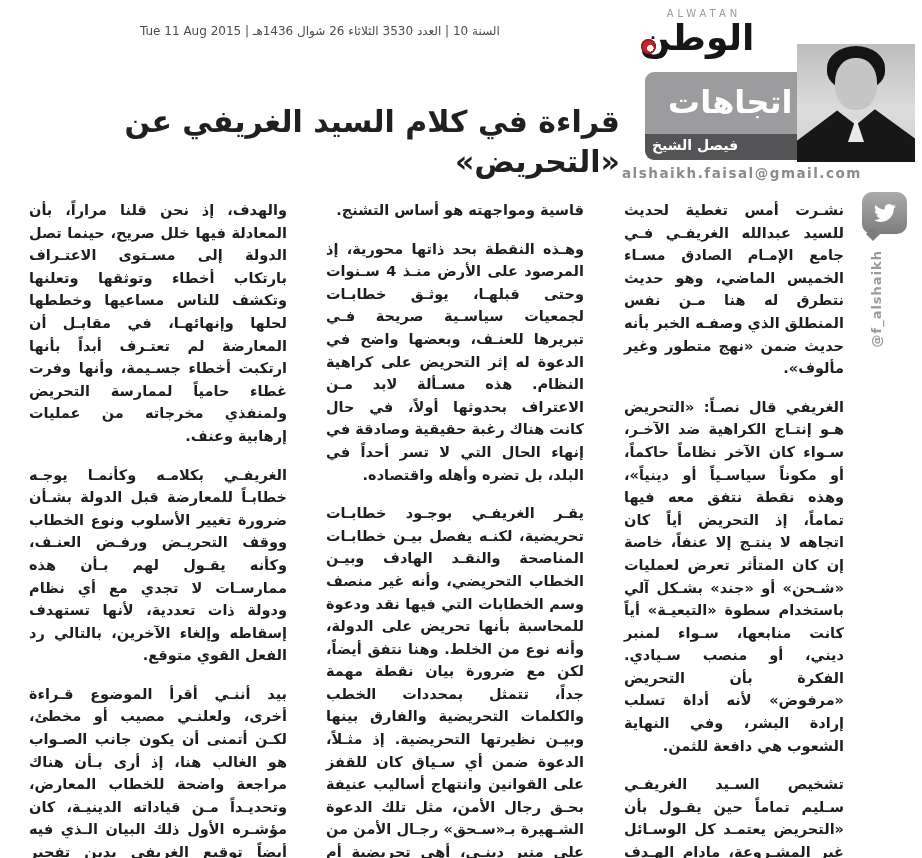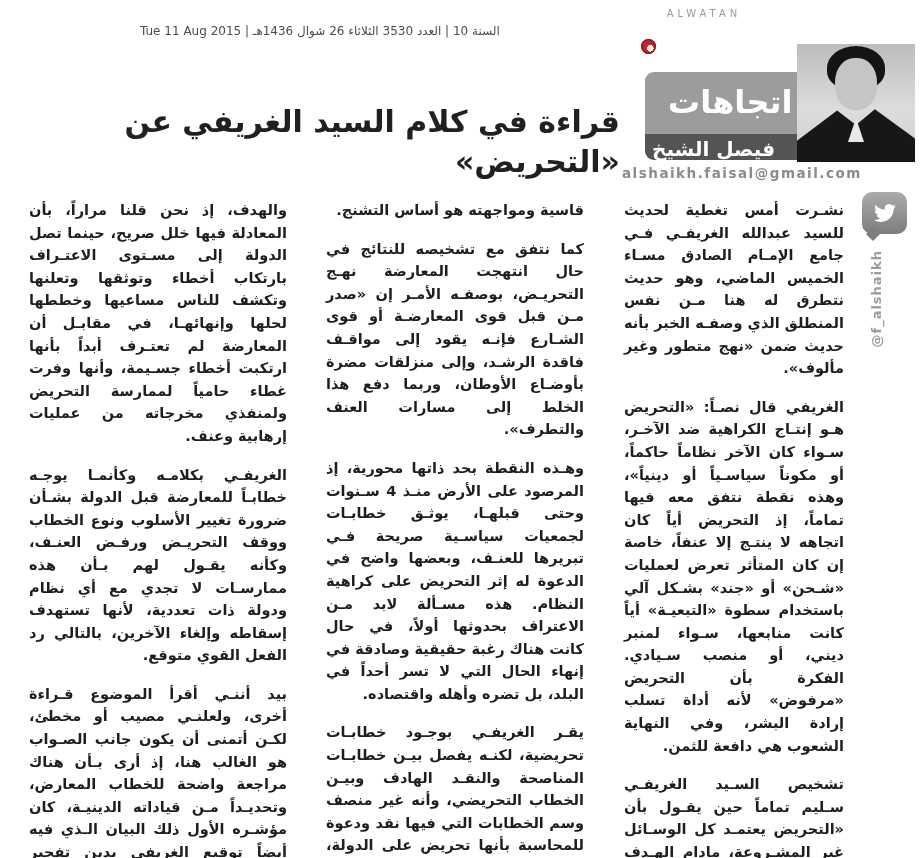--- a/index.html
+++ b/index.html
@@ -31,21 +31,21 @@
     background:#9c9c9e;border-radius:9px 9px 0 0;
   }
   .author-section{
     position:absolute;left:668px;top:83px;font-size:32px;font-weight:bold;color:#ffffff;direction:rtl;
   }
   .author-name-bar{
     position:absolute;left:645px;top:134px;width:230px;height:26px;
     background:#545457;border-radius:0 0 9px 9px;
   }
   .author-name{
-    position:absolute;left:652px;top:137px;font-size:20px;font-weight:bold;color:#ffffff;direction:rtl;
+    position:absolute;left:652px;top:137px;font-size:14px;font-weight:bold;color:#ffffff;direction:rtl;
   }
   .author-email{
     position:absolute;left:622px;top:165px;font-size:13.5px;font-weight:bold;
     color:#8b8b8b;letter-spacing:1.5px;
   }
   
   .author-photo{
     position:absolute;left:797px;top:44px;width:118px;height:118px;overflow:hidden;
     background:linear-gradient(180deg,#bdbdbd 0%,#dcdcdc 55%,#cfcfcf 100%);
     filter:grayscale(1);
@@ -81,20 +81,21 @@
   .col-left{left:13px;width:290px;}
   .col p{margin:16px;}
 </style>
 </head>
 <body>
 
 <div class="date-line">السنة 10 | العدد 3530 الثلاثاء 26 شوال 1436هـ |  Tue 11 Aug 2015</div>
 
 <div class="logo">
   <span class="logo-latin">ALWATAN</span>
+  <span class="logo-arabic">الوطن</span>
   <span class="logo-dot"></span>
 </div>
 
 <h1 class="headline">قراءة في كلام السيد الغريفي عن «التحريض»</h1>
 
 <div class="author-box"></div>
 <div class="author-section">اتجاهات</div>
 <div class="author-name-bar"></div>
 <div class="author-name">فيصل الشيخ</div>
 <div class="author-email">alshaikh.faisal@gmail.com</div>
@@ -114,21 +115,20 @@
 <div class="tw-tail"></div>
 <div class="tw-handle">@f_alshaikh</div>
 
 <div class="col col-right" lang="ar">
     <p>نشـرت أمس تغطية لحديث للسيد عبدالله الغريفـي فـي جامع الإمـام الصادق مسـاء الخميس الماضي، وهو حديث نتطرق له هنا مـن نفس المنطلق الذي وصفـه الخبر بأنه حديث ضمن «نهج متطور وغير مألوف».</p>
     <p>الغريفي قال نصـاً: «التحريض هـو إنتـاج الكراهية ضد الآخـر، سـواء كان الآخر نظاماً حاكماً، أو مكوناً سياسـياً أو دينياً»، وهذه نقطة نتفق معه فيها تماماً، إذ التحريض أياً كان اتجاهه لا ينتـج إلا عنفاً، خاصة إن كان المتأثر تعرض لعمليات «شـحن» أو «جند» بشـكل آلي باستخدام سطوة «التبعيـة» أياً كانت منابعها، سـواء لمنبر ديني، أو منصب سـيادي. الفكرة بأن التحريض «مرفوض» لأنه أداة تسلب إرادة البشر، وفي النهاية الشعوب هي دافعة للثمن.</p>
     <p>تشخيص السـيد الغريفـي سـليم تماماً حين يقـول بأن «التحريض يعتمـد كل الوسـائل غير المشـروعة، مادام الهـدف إلغاء الآخـر، وإسـقاطه ومواجهته، فـلا مانع من العنف والتطـرف». إذ رأيناه واقعاً في البحرين خلال السـنوات الماضية، عبر إرهاب صريح، واستهدافات لرجال الأمـن، وعنف يتم تبريره للأسـف من جمعيات سياسـية. كلام إيجابي هنا «الاعتراف» بأن هنـاك «إدراك» بأن هذا التحريـض لـن يقود إلـى شـيء، وأن العنف ضـد الدولة والمجتمع لن يقود إلا لتشـديد أسـاليب المعالجة الأمنية لضمان عدم انفلات زمام الأمر، وهو ما رآه الغريفي بالدافع لاتخاذ «خيارات قاسية متشددة».</p>
   </div>
 <div class="col col-middle" lang="ar">
     <p>قاسية ومواجهته هو أساس التشنج.</p>
-    <p>كما نتفق مع تشخيصه للنتائج في حال انتهجت المعارضة نهـج التحريـض، بوصفـه الأمـر إن «صدر مـن قبل قوى المعارضـة أو قوى الشـارع فإنـه يقود إلى مواقـف فاقدة الرشـد، وإلى منزلقات مضرة بأوضـاع الأوطان، وربما دفع هذا الخلط إلى مسارات العنف والتطرف».</p>
     <p>وهـذه النقطة بحد ذاتها محورية، إذ المرصود على الأرض منـذ 4 سـنوات وحتى قبلهـا، يوثـق خطابـات لجمعيات سياسـية صريحة فـي تبريرها للعنـف، وبعضها واضح في الدعوة له إثر التحريض على كراهية النظام. هذه مسـألة لابد مـن الاعتراف بحدوثها أولاً، في حال كانت هناك رغبة حقيقية وصادقة في إنهاء الحال التي لا تسر أحداً في البلد، بل تضره وأهله واقتصاده.</p>
     <p>يقـر الغريفـي بوجـود خطابـات تحريضية، لكنـه يفصل بيـن خطابـات المناصحة والنقـد الهادف وبيـن الخطاب التحريضي، وأنه غير منصف وسم الخطابات التي فيها نقد ودعوة للمحاسبة بأنها تحريض على الدولة، وأنه نوع من الخلط. وهنا نتفق أيضاً، لكن مع ضرورة بيان نقطة مهمة جداً، تتمثل بمحددات الخطب والكلمات التحريضية والفارق بينها وبيـن نظيرتها التحريضية. إذ مثـلاً، الدعوة ضمن أي سـياق كان للقفز على القوانين وانتهاج أساليب عنيفة بحـق رجال الأمن، مثل تلك الدعوة الشـهيرة بـ«سـحق» رجـال الأمن من على منبر دينـي، أهي تحريضية أم دعوة ناقـدة تهدف الإصـلاح؟! هنا التصنيف واضـح وبين، وإن كانت حينها خرجت بزلة لسـان وسـوء تقدير، فكان حرياً بأن تكون المعالجة سـريعة وفورية، لا بدل تكرارها ودفع الشـباب الذي «غذي» غضبه وحماسـه للهتـاف والصراخ وتكرار الشـعار، وبعدها نصل لنتيجـة تفيد بأن لدينا أكثر من 14 شهيداً من رجال الواجب وعشرات المصابين!</p>
   </div>
 <div class="col col-left" lang="ar">
     <p>والهدف، إذ نحن قلنا مراراً، بأن المعادلة فيها خلل صريح، حينما تصل الدولة إلى مسـتوى الاعتـراف بارتكاب أخطاء وتوثقها وتعلنها وتكشف للناس مساعيها وخططها لحلها وإنهائهـا، في مقابـل أن المعارضة لم تعتـرف أبداً بأنها ارتكبت أخطاء جسـيمة، وأنها وفرت غطاء حامياً لممارسة التحريض ولمنفذي مخرجاته من عمليات إرهابية وعنف.</p>
     <p>الغريفـي بكلامـه وكأنمـا يوجـه خطابـاً للمعارضة قبل الدولة بشـأن ضرورة تغيير الأسلوب ونوع الخطاب ووقف التحريـض ورفـض العنـف، وكأنه يقـول لهم بـأن هذه ممارسـات لا تجدي مع أي نظام ودولة ذات تعددية، لأنها تستهدف إسقاطه وإلغاء الآخرين، بالتالي رد الفعل القوي متوقع.</p>
     <p>بيد أننـي أقرأ الموضوع قـراءة أخرى، ولعلنـي مصيب أو مخطئ، لكـن أتمنى أن يكون جانب الصـواب هو الغالب هنا، إذ أرى بـأن هناك مراجعة واضحة للخطاب المعارض، وتحديـداً مـن قياداته الدينيـة، كان مؤشـره الأول ذلك البيان الـذي فيه أيضاً توقيع الغريفي يدين تفجير سـترة الإرهابي، يسـعى لتصحيح المسـار نوعاً ما، وكأنما هناك عناصر بدأت تسـتوعب بأن ما يحصل علـى الأرض اليوم مـا هو إلا مناهضة وحـرب مع الدولة ومكونـات المجتمع بأسـلوب «صراع البقاء» وأن طرفاً لابـد وأن يلغى، وهذه المعادلة بحد ذاتها كارثة، لأن أمماً وحضارات زالت بسبب «تشردم» فئات المجتمع.</p>
   </div>
 
 </body></html>

